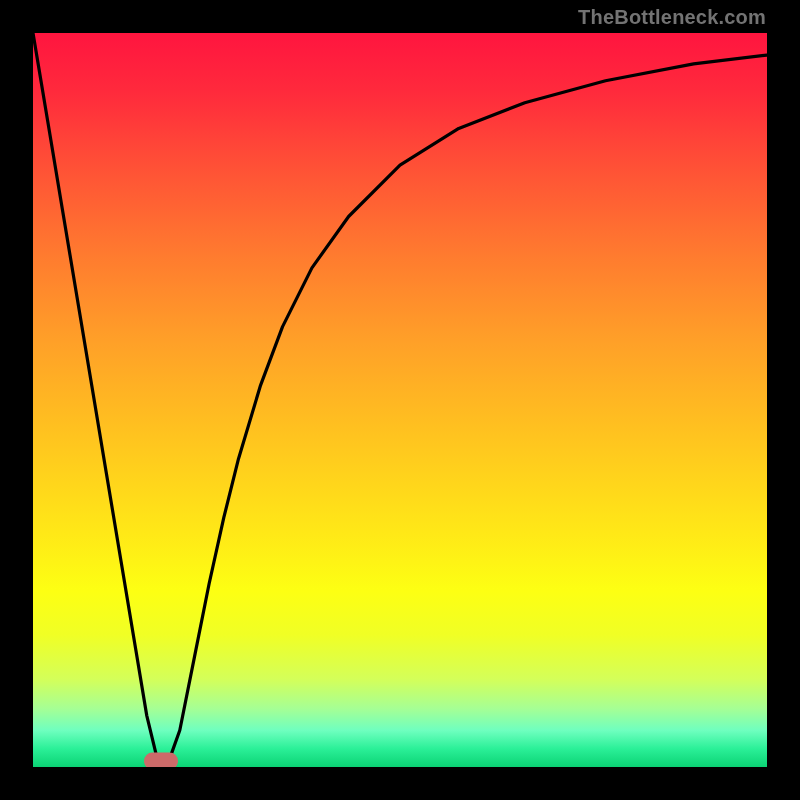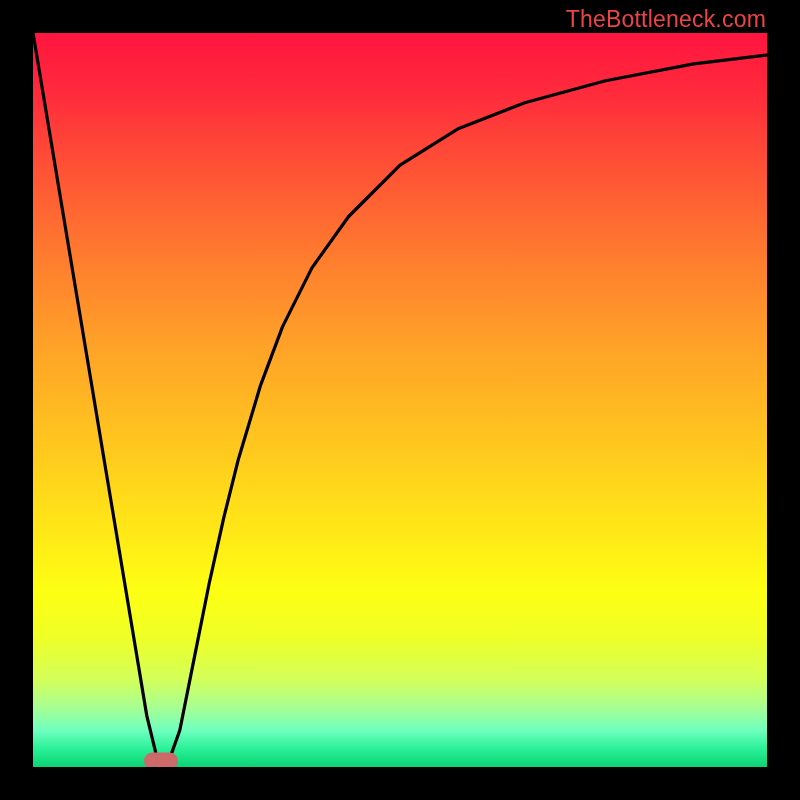--- a/index.html
+++ b/index.html
@@ -47,23 +47,23 @@
       #a6ff94 92%,
       #6fffbf 95%,
       #2bf098 97.5%,
       #0bd374 100%
     );
   }
   .watermark {
     position: absolute;
     top: 6px;
     right: 34px;
-    color: #ef4444;
-    font-size: 23px;
-    font-weight: 400;
+    color: #737373;
+    font-size: 20px;
+    font-weight: 700;
     letter-spacing: 0.2px;
   }
   svg.curve {
     position: absolute;
     top: 0;
     left: 0;
   }
   .marker {
     position: absolute;
     width: 34px;

